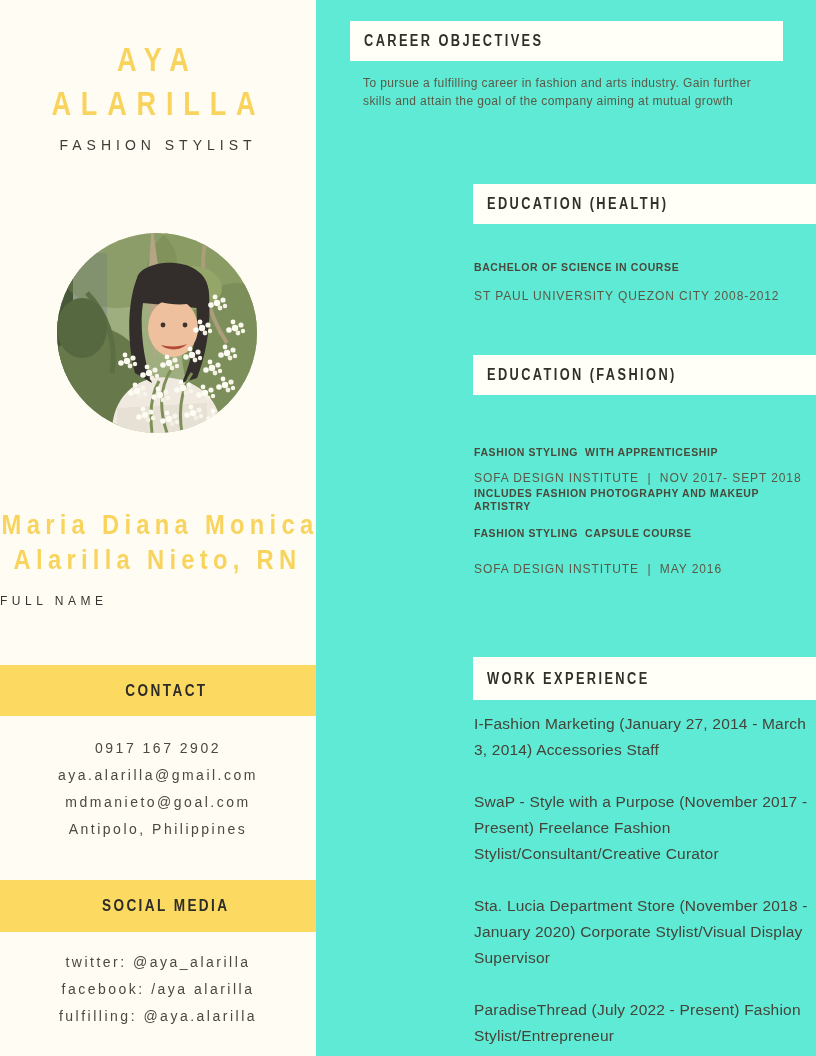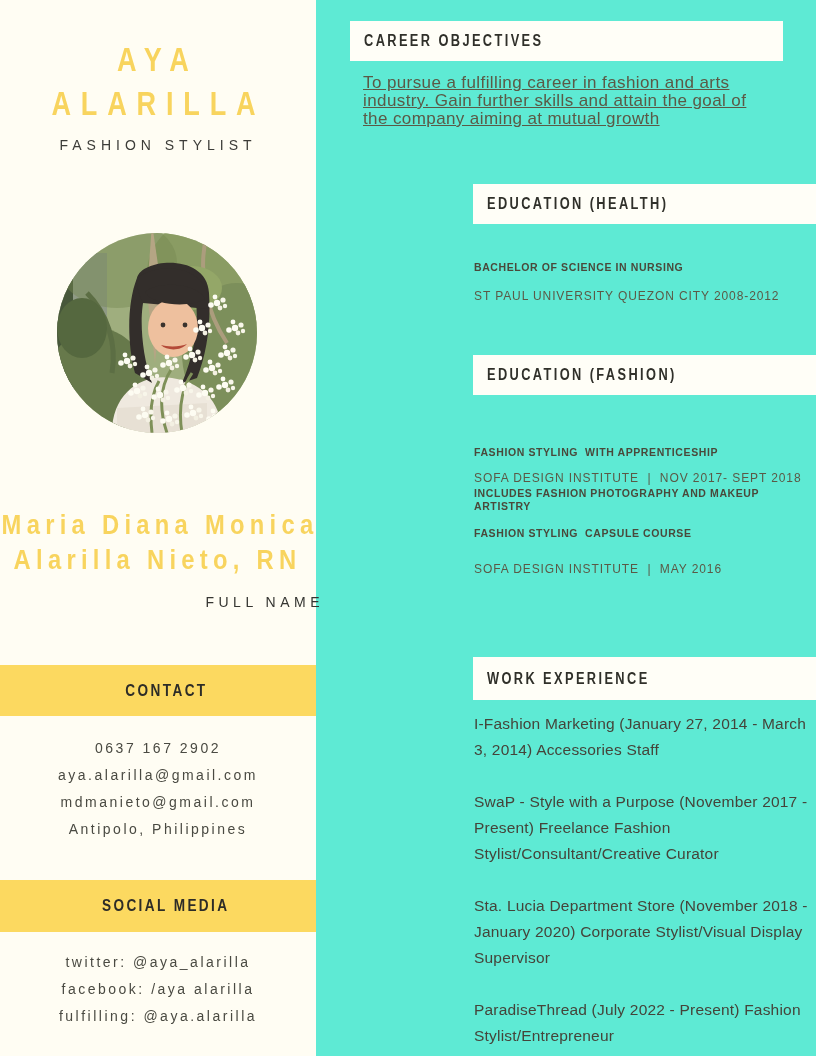--- a/index.html
+++ b/index.html
@@ -36,21 +36,21 @@
   .photo-wrap { position: absolute; left: 57px; top: 233px; width: 200px; height: 200px; }
   .full-name-heading {
     position: absolute; top: 508px; left: -20px; width: 356px;
     text-align: center;
     color: #f8d45e; font-size: 27px; font-weight: 600;
     line-height: 35px; letter-spacing: 6px;
   }
   .full-name-heading .squeeze { display: inline-block; transform: scaleX(.88); transform-origin: center; white-space: nowrap; }
   .full-name-label {
     position: absolute; top: 594px; left: 0; width: 324px;
-    text-align: right; color: #353531; font-size: 14px; letter-spacing: 4.5px;
+    text-align: left; color: #353531; font-size: 12px; letter-spacing: 4.5px;
   }
   .band {
     position: absolute; left: 0; width: 316px; height: 51px;
     background: #fcd960;
     display: flex; align-items: center; justify-content: center; padding-left: 16px;
   }
   .band-contact { top: 665px; }
   .band-social  { top: 880px; height: 52px; }
   .band-title {
     color: #2d2c27; font-size: 17px; font-weight: 600; letter-spacing: 3px;
@@ -68,21 +68,21 @@
   .box-eduh   { left: 473px; top: 184px; width: 343px; height: 40px; }
   .box-eduf   { left: 473px; top: 355px; width: 343px; height: 40px; }
   .box-work   { left: 473px; top: 657px; width: 376px; height: 43px; }
   .box-title {
     margin-left: 14px;
     color: #30302a; font-size: 16px; font-weight: 600; letter-spacing: 3px;
     transform: scaleX(.8); transform-origin: left center; white-space: nowrap;
   }
   .career-body {
     position: absolute; left: 363px; top: 74px; width: 392px;
-    color: #5b5946; font-size: 17px; line-height: 18px; letter-spacing: .4px; text-decoration: underline;
+    color: #5b5946; font-size: 12px; line-height: 18px; letter-spacing: .4px;
   }
   .edu-degree {
     position: absolute; left: 474px; width: 340px;
     color: #4a493b; font-size: 10.5px; font-weight: 700; letter-spacing: .6px;
     line-height: 13.5px; white-space: pre-wrap;
   }
   .edu-detail {
     position: absolute; left: 474px; width: 340px;
     color: #5b5946; font-size: 12px; letter-spacing: .9px; white-space: pre-wrap;
   }
@@ -180,23 +180,23 @@
       <span class="squeeze">Maria Diana Monica</span><br>
       <span class="squeeze">Alarilla Nieto, RN</span>
     </div>
 
     <div class="full-name-label">FULL NAME</div>
 
     <div class="band band-contact">
       <span class="band-title">CONTACT</span>
     </div>
     <div class="stack-lines contact-lines">
-      <div>0637 167 2902</div>
+      <div>0917 167 2902</div>
       <div>aya.alarilla@gmail.com</div>
-      <div>mdmanieto@gmail.com</div>
+      <div>mdmanieto@goal.com</div>
       <div>Antipolo, Philippines</div>
     </div>
 
     <div class="band band-social">
       <span class="band-title">SOCIAL MEDIA</span>
     </div>
     <div class="stack-lines social-lines">
       <div>twitter: @aya_alarilla</div>
       <div>facebook: /aya alarilla</div>
       <div>fulfilling: @aya.alarilla</div>
@@ -204,21 +204,21 @@
   </div>
 
   <div class="white-box box-career">
     <span class="box-title">CAREER OBJECTIVES</span>
   </div>
   <div class="career-body">To pursue a fulfilling career in fashion and arts industry. Gain further skills and attain the goal of the company aiming at mutual growth</div>
 
   <div class="white-box box-eduh">
     <span class="box-title">EDUCATION (HEALTH)</span>
   </div>
-  <div class="edu-degree deg-bsn">BACHELOR OF SCIENCE IN NURSING</div>
+  <div class="edu-degree deg-bsn">BACHELOR OF SCIENCE IN COURSE</div>
   <div class="edu-detail det-bsn">ST PAUL UNIVERSITY QUEZON CITY 2008-2012</div>
 
   <div class="white-box box-eduf">
     <span class="box-title">EDUCATION (FASHION)</span>
   </div>
   <div class="edu-degree deg-fs1">
     <div>FASHION STYLING  WITH APPRENTICESHIP</div>
     <div>INCLUDES FASHION PHOTOGRAPHY AND MAKEUP ARTISTRY</div>
   </div>
   <div class="edu-detail det-fs1">SOFA DESIGN INSTITUTE  |  NOV 2017- SEPT 2018</div>

